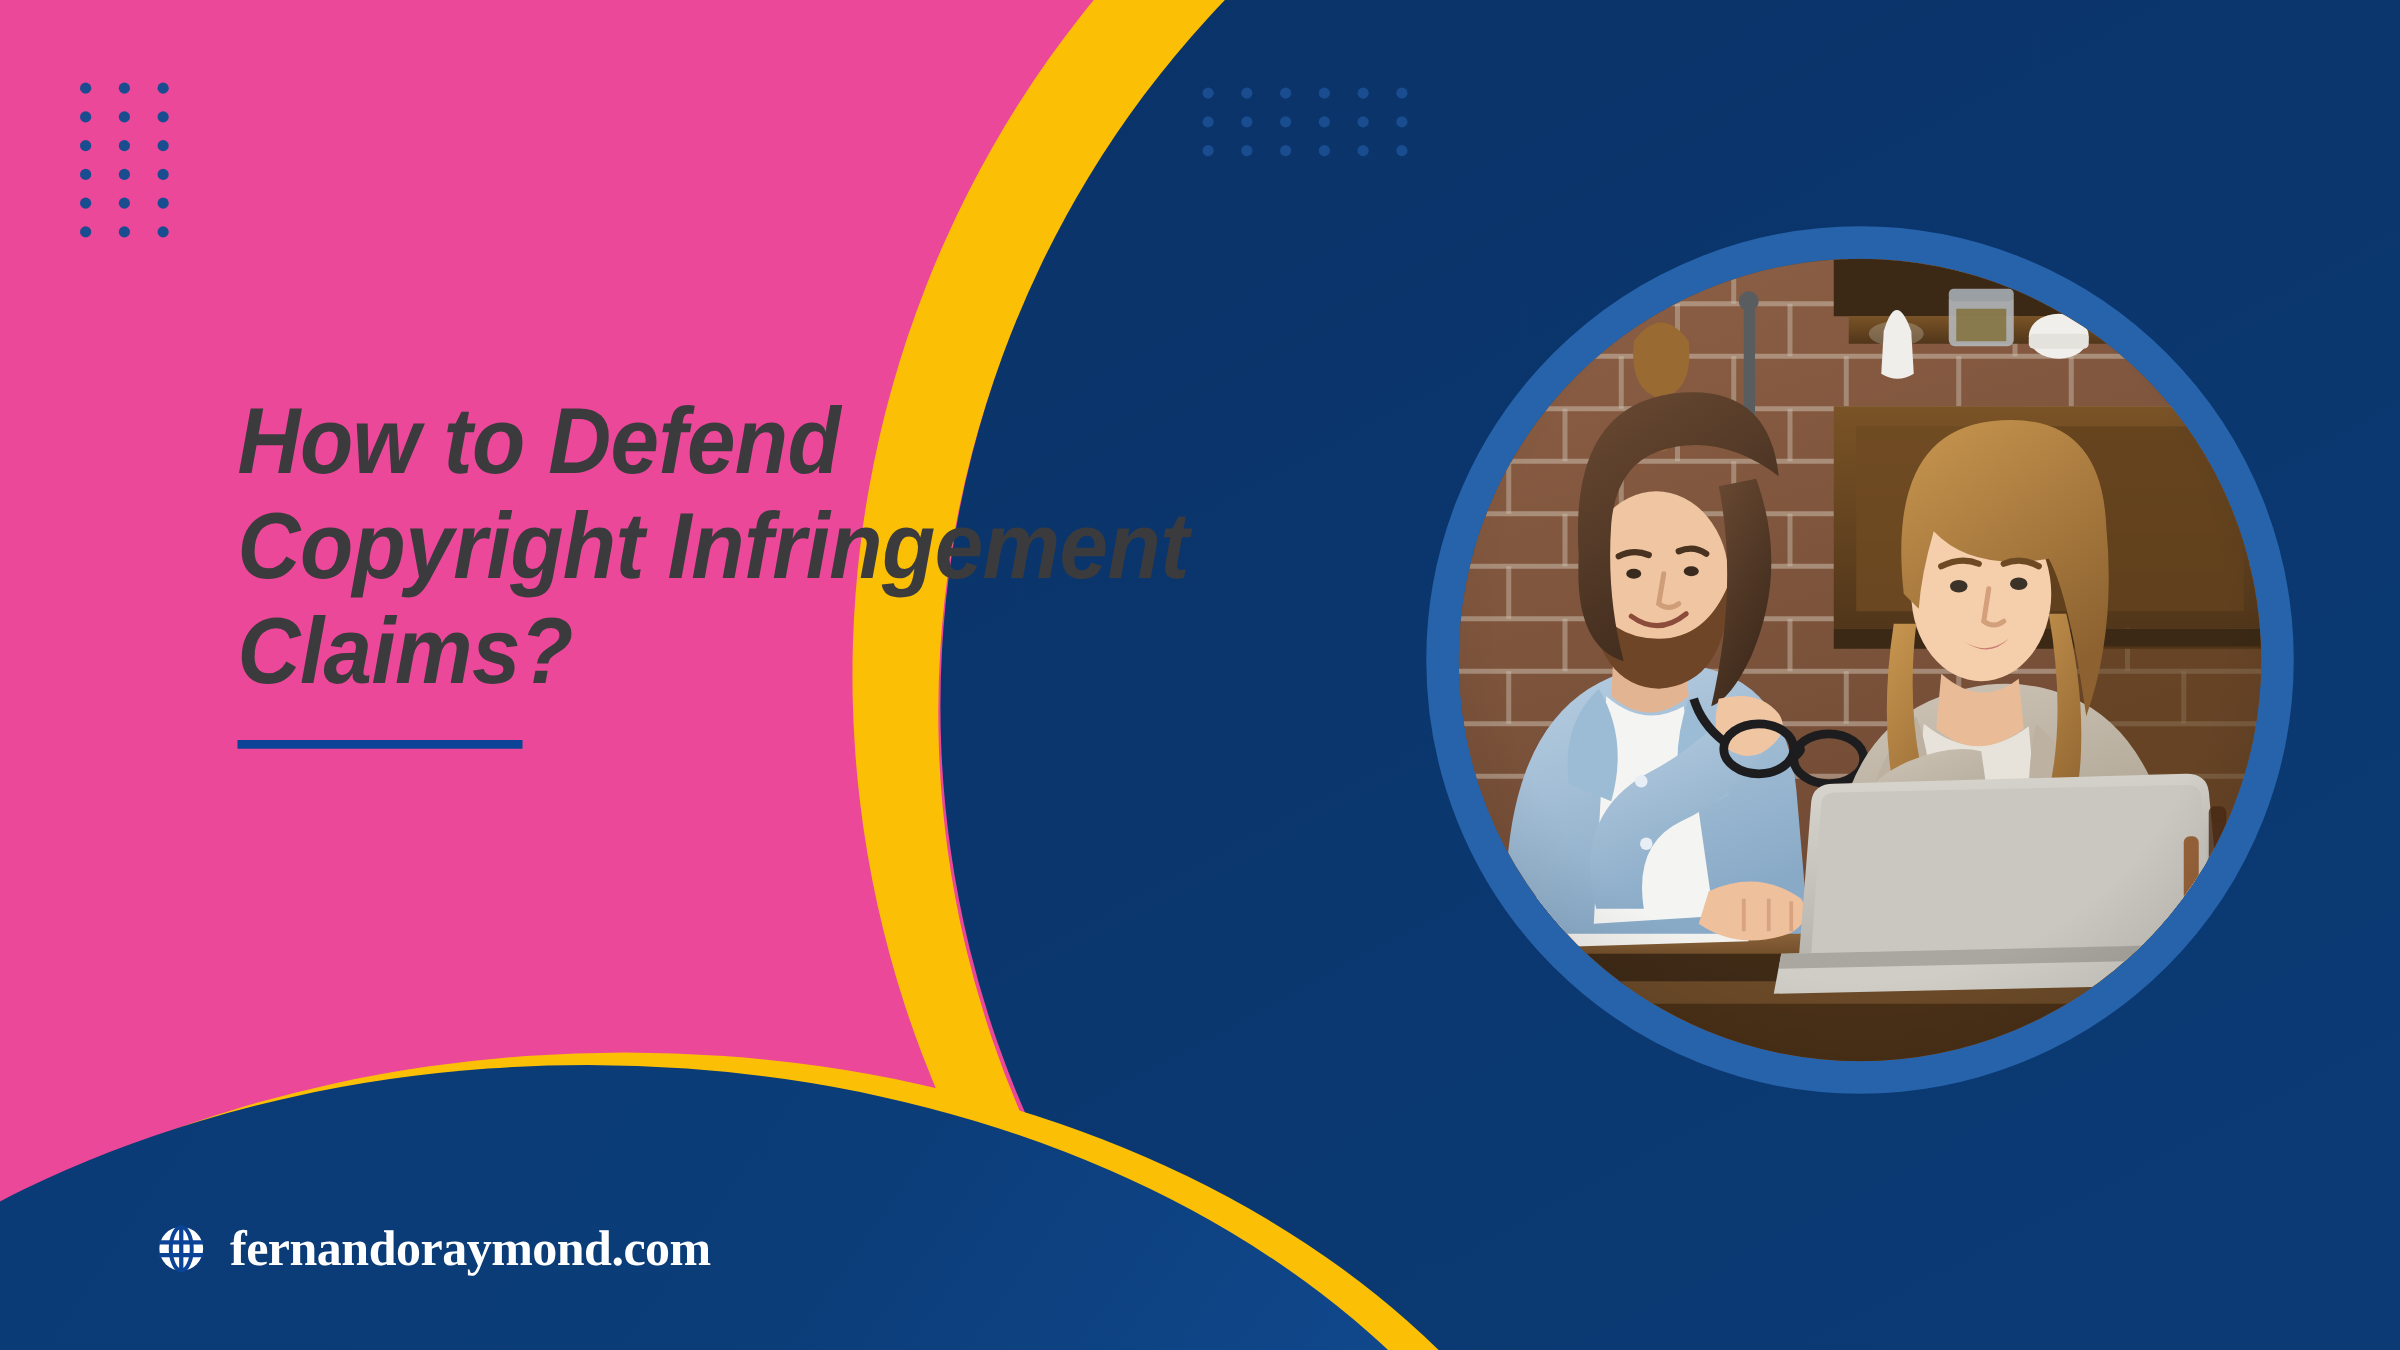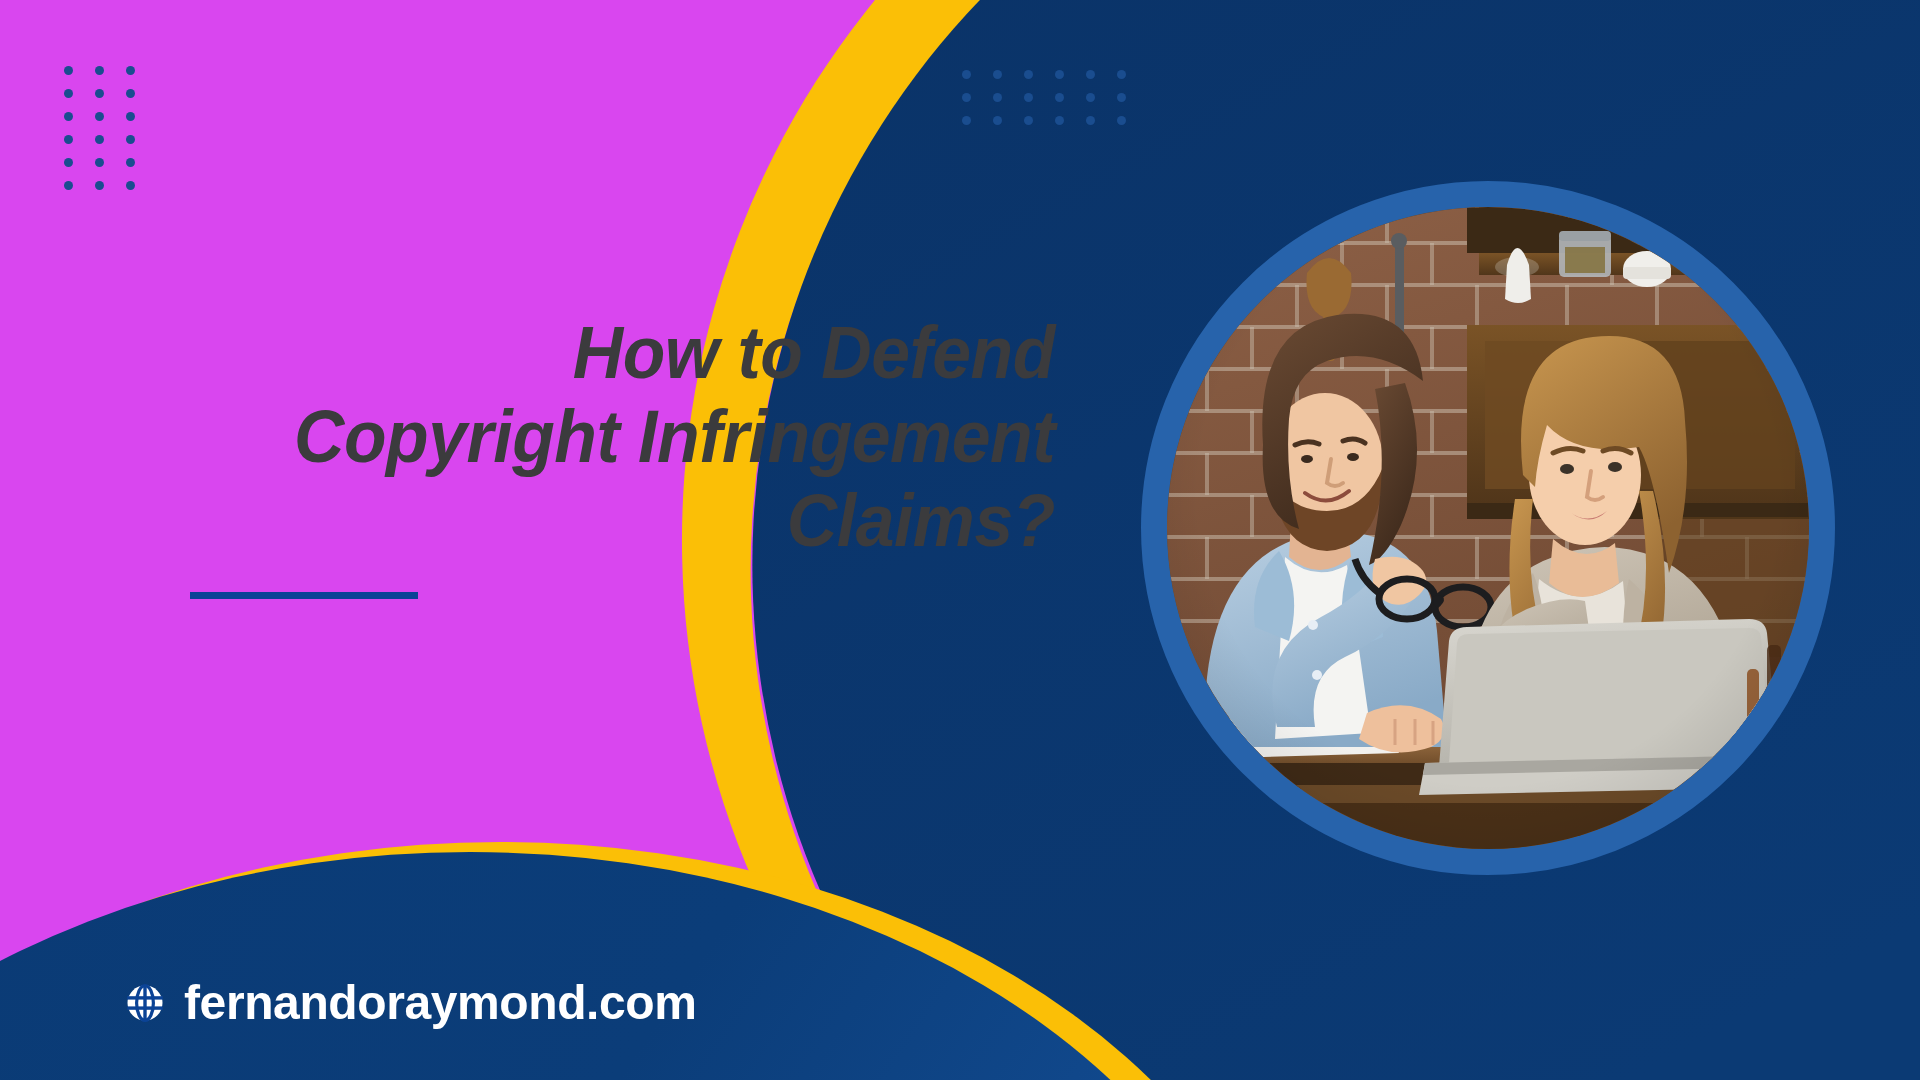--- a/index.html
+++ b/index.html
@@ -8,22 +8,21 @@
     background: #ffffff;
   }
   body {
     font-family: "Liberation Sans", sans-serif;
   }
   #canvas {
     position: relative;
     width: 1920px;
     height: 1080px;
     overflow: hidden;
-    background: #d946ef;
-    text-align: right;
+    background: #ec4899;
   }
 
   
   .dot-grid {
     position: absolute;
     display: grid;
     gap: 14px 22px;
   }
   .dot-grid .dot {
     width: 9px;
@@ -110,25 +109,26 @@
     align-items: center;
     gap: 19px;
   }
   #globe-icon {
     width: 40px;
     height: 40px;
     display: block;
     flex: 0 0 auto;
   }
   #site-url {
-    font-size: 48px;
+    font-size: 40px;
     font-weight: bold;
     color: #ffffff;
     letter-spacing: -0.4px;
     white-space: nowrap;
+    font-family: Liberation Serif, serif;
   }
 </style>
 </head>
 <body>
 
 <div id="canvas">
 
   <svg id="right-art" viewBox="0 0 1920 1080" preserveAspectRatio="none" aria-hidden="true">
     <defs>
       <linearGradient id="navyGradBottom" x1="0" y1="0" x2="1" y2="0.5">

